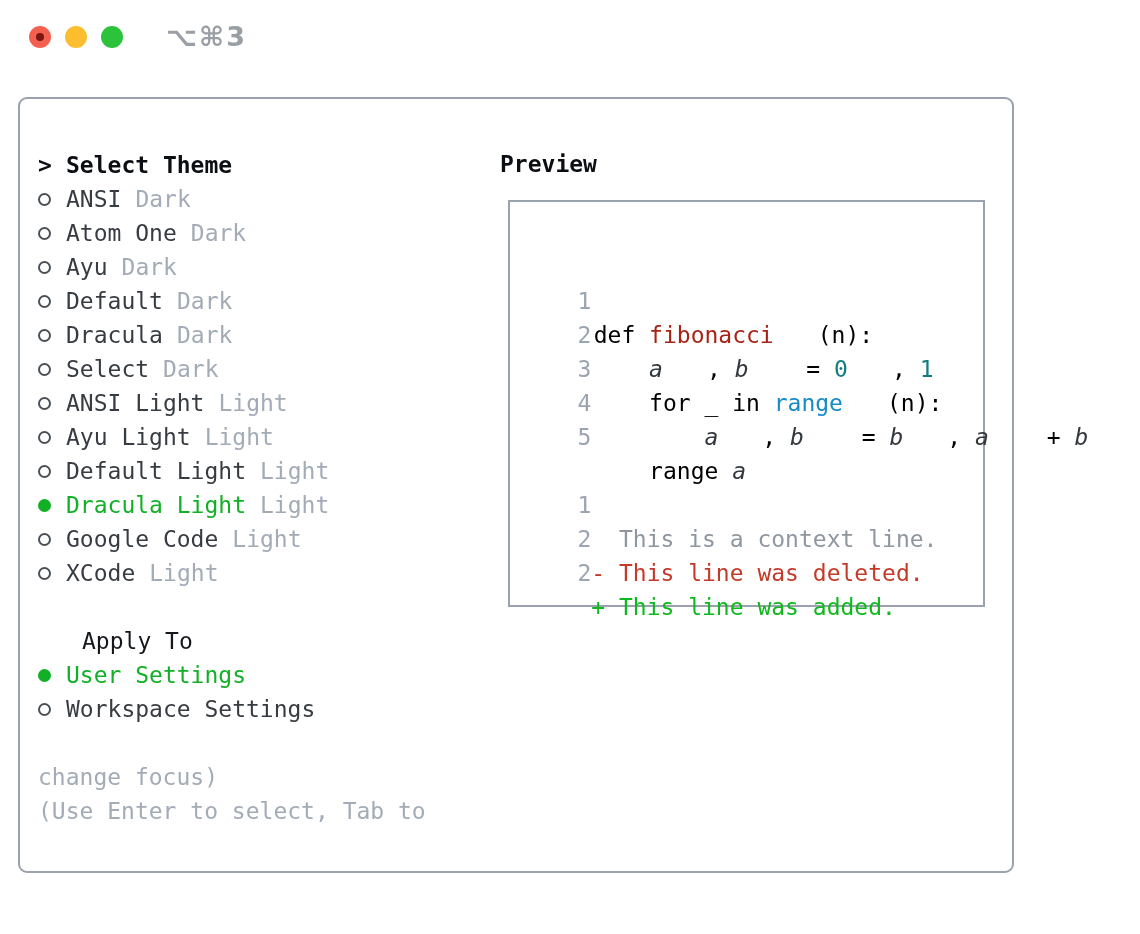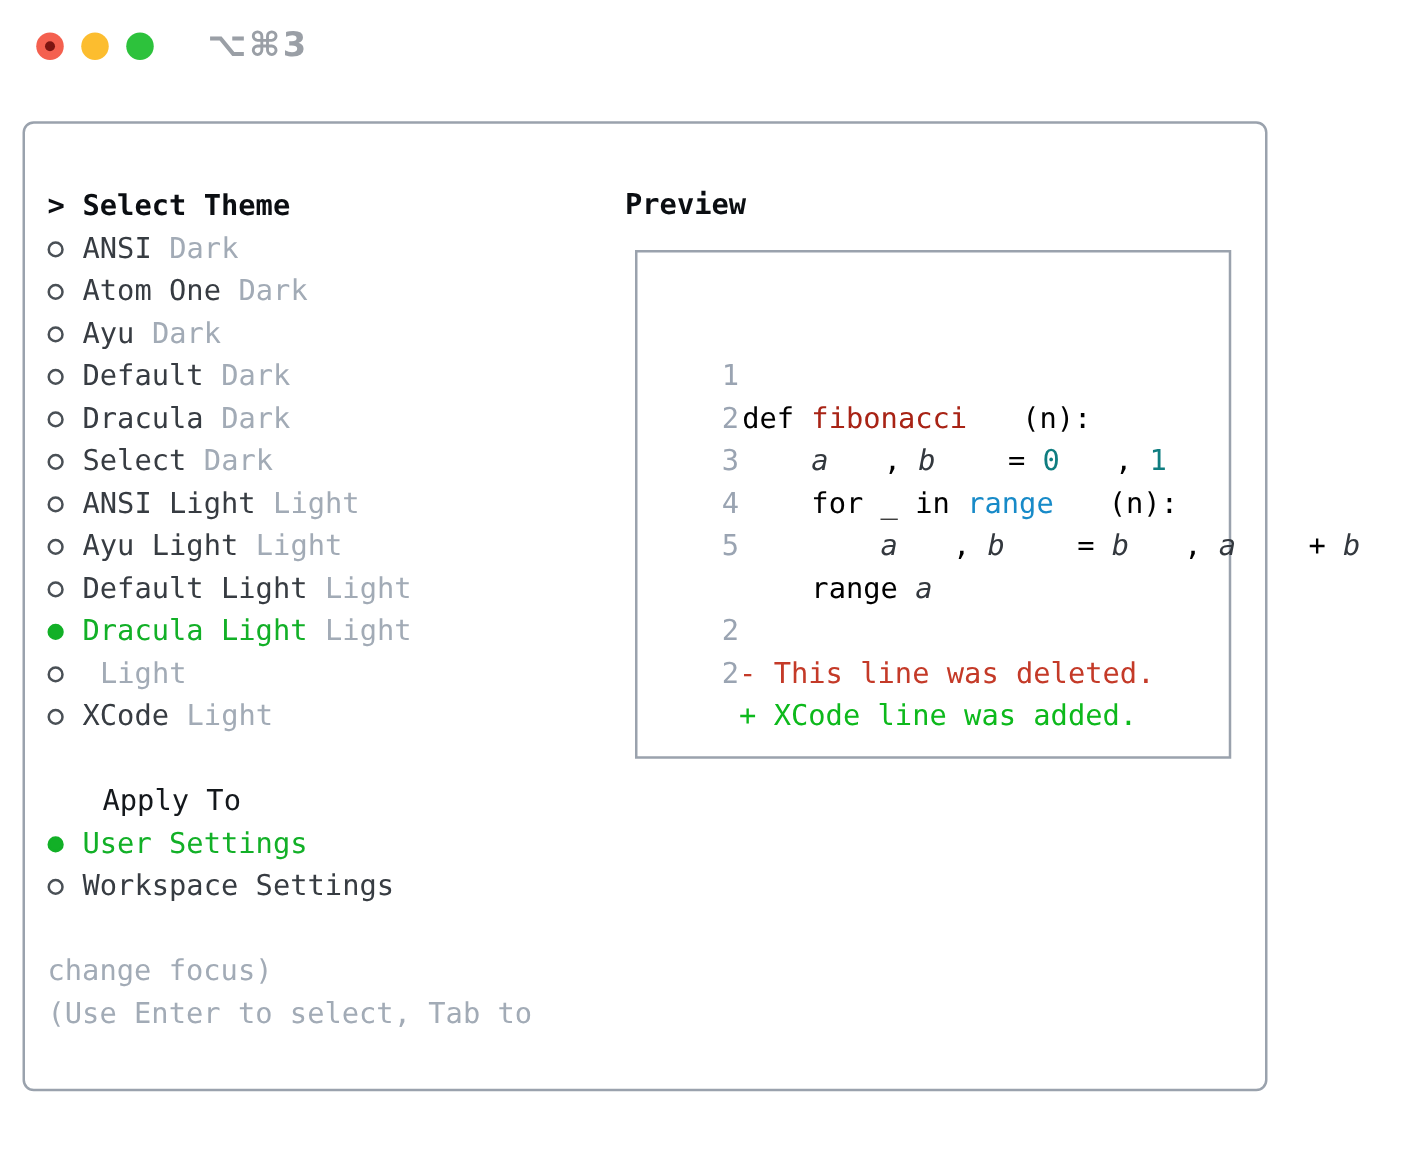--- a/index.html
+++ b/index.html
@@ -156,20 +156,21 @@
               <span class="ring"></span>
             </span>
     <span class="name">Dracula Light</span>
     <span class="tag">Light</span>
   </div>
 
   <div class="row">
     <span class="marker">
               <span class="ring"></span>
             </span>
+    <span class="name">Google Code</span>
     <span class="tag">Light</span>
   </div>
 
   <div class="row">
     <span class="marker">
               <span class="ring"></span>
             </span>
     <span class="name">XCode</span>
     <span class="tag">Light</span>
   </div>
@@ -218,25 +219,28 @@
   <span class="pl">        </span><span class="var">a</span><span class="pl">, </span><span class="var">b</span><span class="pl"> = </span><span class="var">b</span><span class="pl">, </span><span class="var">a</span><span class="pl"> + </span><span class="var">b</span></div>
 
   <div class="cline">
     <span class="ln">5</span>
   <span class="pl">    range </span><span class="var">a</span></div>
 
   <div class="cline">
     <span class="ln"></span>
   </div>
 
+  <div class="cline">
+    <span class="ln">1</span>
+  <span class="ctx">     This is a context line.</span></div>
 
   <div class="cline">
     <span class="ln">2</span>
   <span class="del">   - This line was deleted.</span></div>
 
   <div class="cline">
     <span class="ln">2</span>
-  <span class="add">   + XCode line was added.</span></div>
+  <span class="add">   + This line was added.</span></div>
 </div>
     </div>
 
   </div>
 </div>
 
 </body></html>

